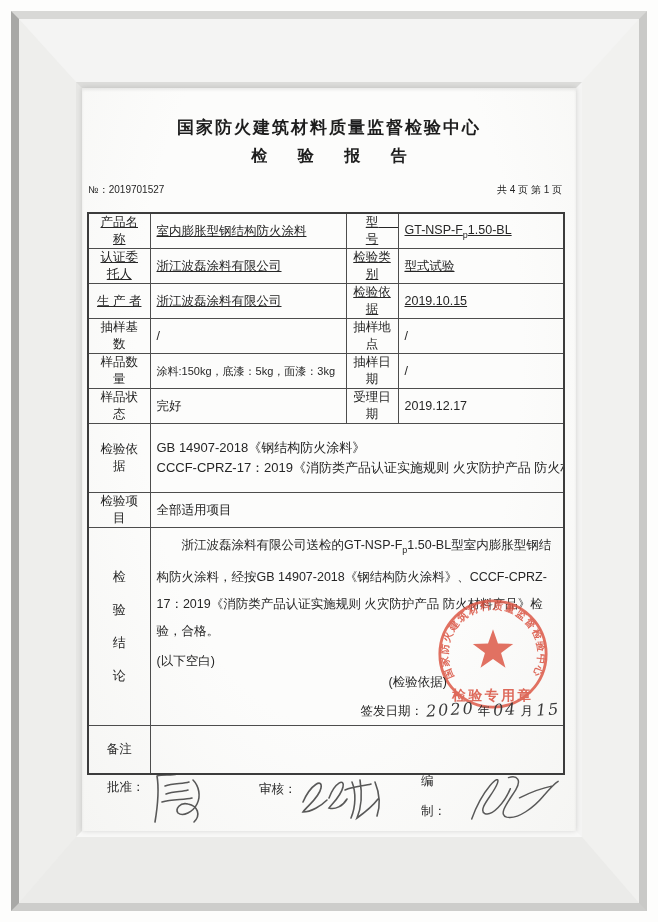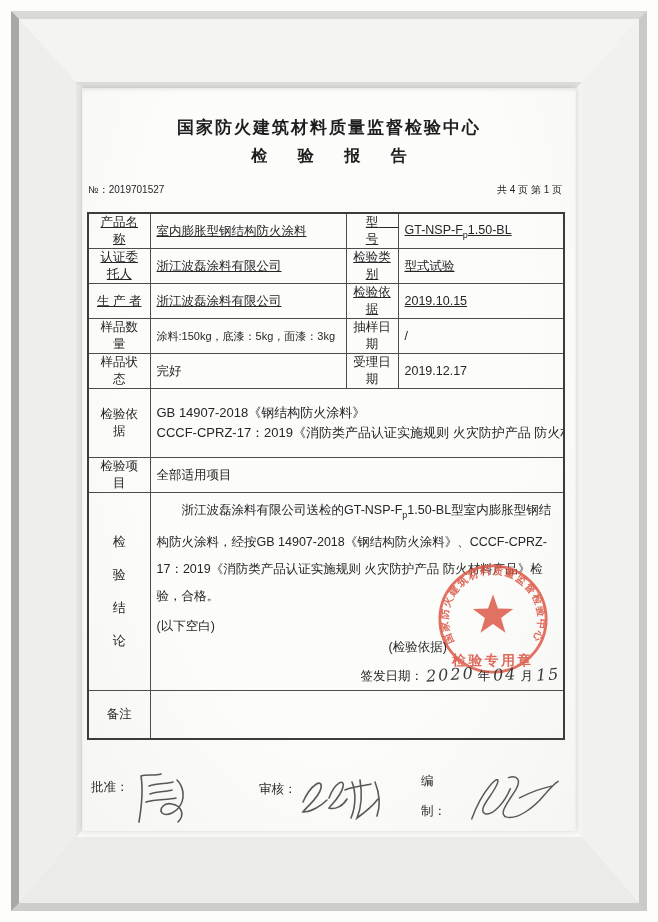--- a/index.html
+++ b/index.html
@@ -73,21 +73,21 @@
   .hand{
     font-family:"DejaVu Serif","Liberation Serif",serif;
     font-style:italic;font-size:16px;color:#3a3a3a;
     display:inline-block;transform:rotate(-4deg);letter-spacing:2px;
     padding:0 3px;
   }
   .stamp{position:absolute;left:280px;top:64px;opacity:.85;}
   .sign-row{position:absolute;left:5px;top:678px;right:14px;height:58px;}
   .sign-group{position:absolute;display:flex;align-items:flex-start;}
   .sign-group .sig-label{font-size:12.5px;line-height:30px;}
-  .g1{left:4px;top:6px;} .g2{left:172px;top:8px;} .g3{left:334px;top:0;}
+  .g1{left:20px;top:6px;} .g2{left:172px;top:8px;} .g3{left:334px;top:0;}
   .sig-svg{margin-left:2px;}
   .small-val{font-size:11px;}
 </style>
 </head>
 <body>
 
 <div class="photo">
   <div class="frame-groove"></div>
   <div class="frame-face"></div>
   <div class="frame-lip"></div>
@@ -126,20 +126,26 @@
       </tr>
 
       <tr class="h33">
         <td class="lbl">生 产 者</td>
         <td class="val">浙江波磊涂料有限公司</td>
         <td class="lbl">检验依据</td>
         <td class="val">2019.10.15</td>
       </tr>
 
 
+      <tr class="h25">
+        <td class="lbl">抽样基数</td>
+        <td class="val">/</td>
+        <td class="lbl">抽样地点</td>
+        <td class="val">/</td>
+      </tr>
 
       <tr class="h28">
         <td class="lbl">样品数量</td>
         <td class="val small-val">涂料:150kg，底漆：5kg，面漆：3kg</td>
         <td class="lbl">抽样日期</td>
         <td class="val">/</td>
       </tr>
 
       <tr class="h25">
         <td class="lbl">样品状态</td>

